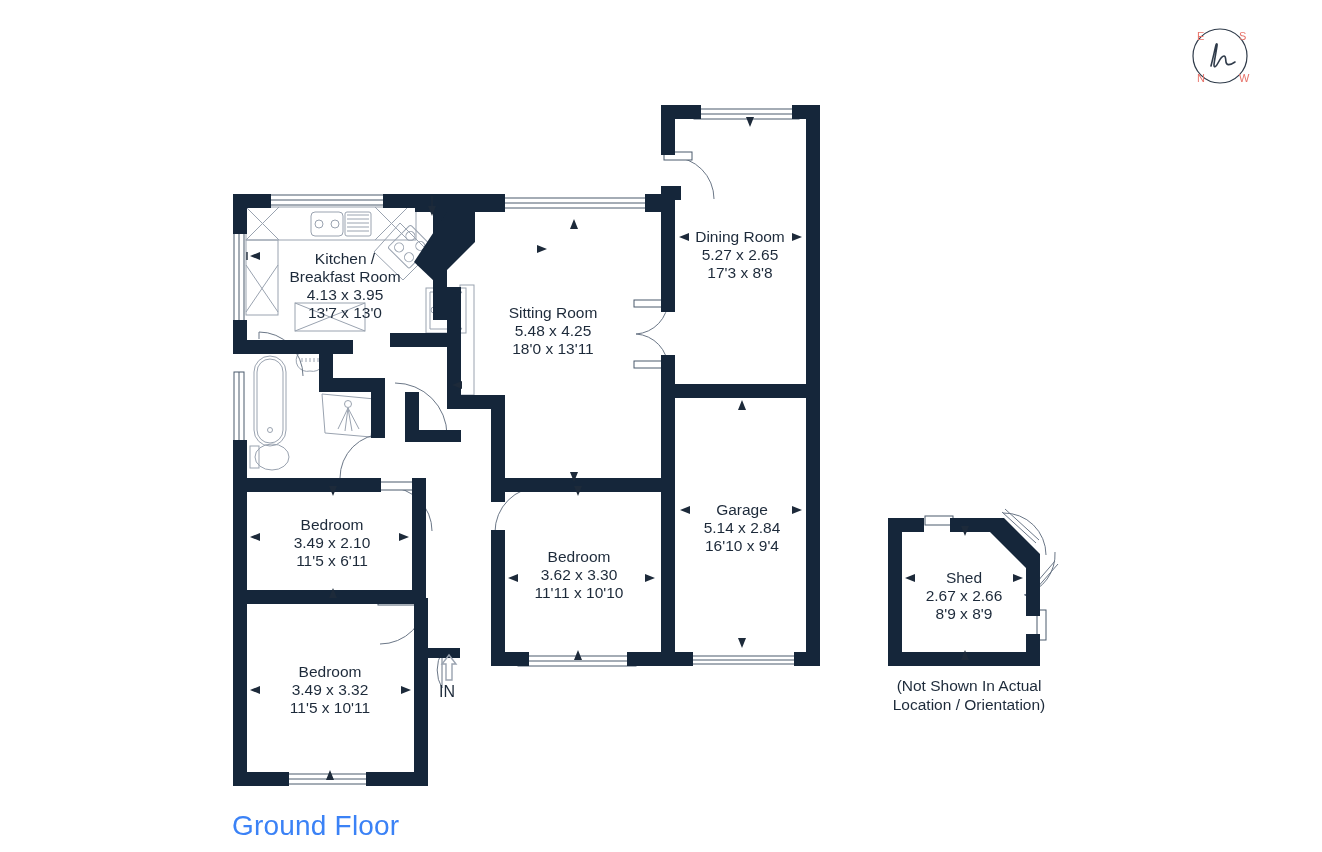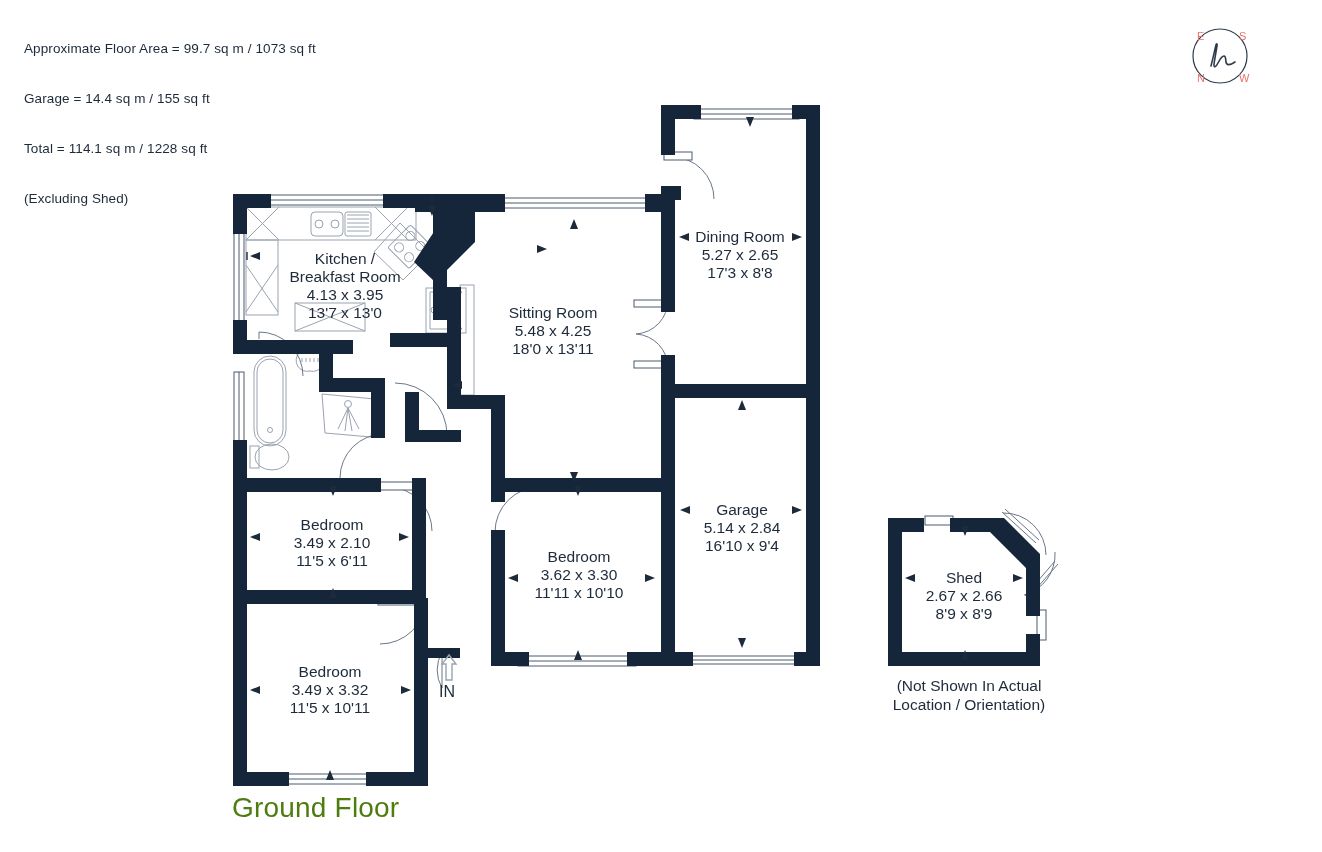--- a/index.html
+++ b/index.html
@@ -33,23 +33,23 @@
   .compass {
     position: absolute;
     left: 1178px;
     top: 18px;
     width: 84px;
     height: 72px;
   }
   .floor-title {
     position: absolute;
     left: 232px;
-    top: 792px;
+    top: 810px;
     font-size: 28px;
-    color: #4d7c0f;
+    color: #3b82f6;
     letter-spacing: 0.2px;
   }
   svg { display: block; }
   text { font-family: "Liberation Sans", sans-serif; fill: #1d2a3a; }
   .rm-name { font-size: 15.5px; text-anchor: middle; }
   .rm-dim { font-size: 15.5px; text-anchor: middle; }
   .note { font-size: 15.5px; text-anchor: middle; }
   .in-label { font-size: 16px; }
   .wall { fill: #15263a; }
   .fixline { stroke: #9aa3b0; stroke-width: 1; fill: none; }
@@ -59,26 +59,20 @@
   .arrowhd { fill: #1d2a3a; }
   .compass-letter { font-size: 11px; fill: #e8736a; font-family: "Liberation Sans", sans-serif; }
   .compass-ring { stroke: #2f3b4a; stroke-width: 1.2; fill: none; }
   .compass-h { stroke: #2f3b4a; stroke-width: 1.6; fill: none; stroke-linecap: round; }
 </style>
 </head>
 <body>
 
 <div id="floorplan-root">
 
-  <div class="area-summary">
-    <div>Approximate Floor Area = 99.7 sq m / 1073 sq ft</div>
-    <div>Garage = 14.4 sq m / 155 sq ft</div>
-    <div>Total = 114.1 sq m / 1228 sq ft</div>
-    <div>(Excluding Shed)</div>
-  </div>
 
   <div class="compass">
     <svg width="84" height="72" viewBox="0 0 84 72">
       <circle class="compass-ring" cx="42" cy="38" r="27"></circle>
       <g>
         <path class="compass-h" d="M33 48 C35 40 37 31 38 27 C38.5 25 39.5 25.5 39 28 C38 35 36 44 36 47 C36 50 38 49 40 45 C42 41 44 38 46 38 C48 38 47.5 41 48 44 C48.5 47 51 48 57 44"></path>
       </g>
       <text class="compass-letter" x="19" y="22">E</text>
       <text class="compass-letter" x="61" y="22">S</text>
       <text class="compass-letter" x="19" y="64">N</text>

